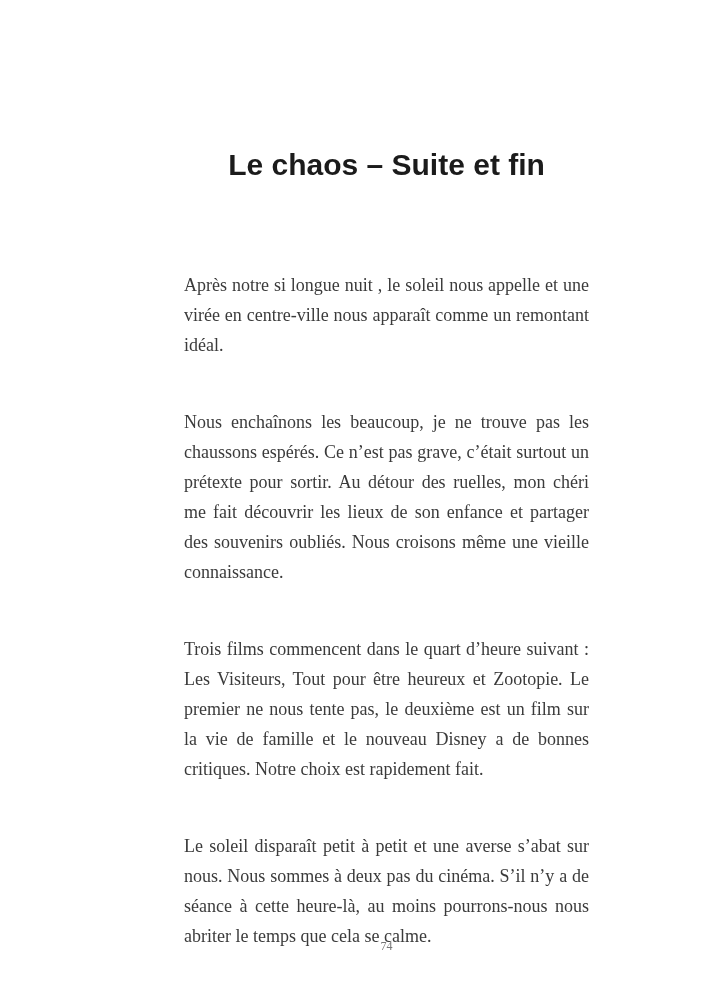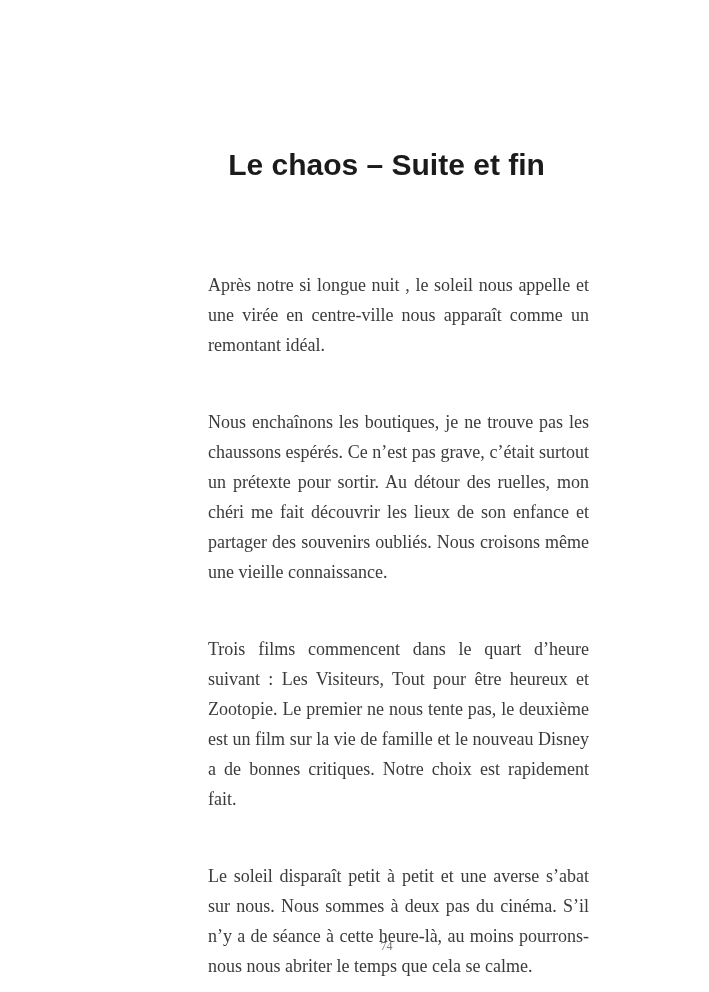--- a/index.html
+++ b/index.html
@@ -33,21 +33,20 @@
       margin-bottom: 40px;
     }
 
     .doc-body p {
       font-size: 18px;
       line-height: 30px;
       text-align: justify;
       text-justify: inter-word;
       color: #3b3b3b;
       margin-bottom: 15px;
-      margin-left: 24px;
     }
 
     .doc-body p:last-child {
       margin-bottom: 0;
     }
 
     .page-number {
       position: absolute;
       bottom: 54px;
       left: 0;
@@ -60,20 +59,20 @@
   </style>
 </head>
 <body>
 
 <div class="page">
   <div class="content">
     <h1 class="doc-title">Le chaos – Suite et fin</h1>
 
     <div class="doc-body">
       <p>Après notre si longue nuit , le soleil nous appelle et une virée en centre-ville nous apparaît comme un remontant idéal.</p>
-      <p>Nous enchaînons les boutiques, je ne trouve pas les chaussons espérés. Ce n’est pas grave, c’était surtout un prétexte pour sortir. Au détour des ruelles, mon chéri me fait découvrir les lieux de son enfance et partager des souvenirs oubliés. Nous croisons même une vieille connaissance.</p>
+      <p>Nous enchaînons les beaucoup, je ne trouve pas les chaussons espérés. Ce n’est pas grave, c’était surtout un prétexte pour sortir. Au détour des ruelles, mon chéri me fait découvrir les lieux de son enfance et partager des souvenirs oubliés. Nous croisons même une vieille connaissance.</p>
       <p>Trois films commencent dans le quart d’heure suivant&nbsp;: Les Visiteurs, Tout pour être heureux et Zootopie. Le premier ne nous tente pas, le deuxième est un film sur la vie de famille et le nouveau Disney a de bonnes critiques. Notre choix est rapidement fait.</p>
       <p>Le soleil disparaît petit à petit et une averse s’abat sur nous. Nous sommes à deux pas du cinéma. S’il n’y a de séance à cette heure-là, au moins pourrons-nous nous abriter le temps que cela se calme.</p>
     </div>
   </div>
 
   <div class="page-number">74</div>
 </div>
 
 </body></html>

